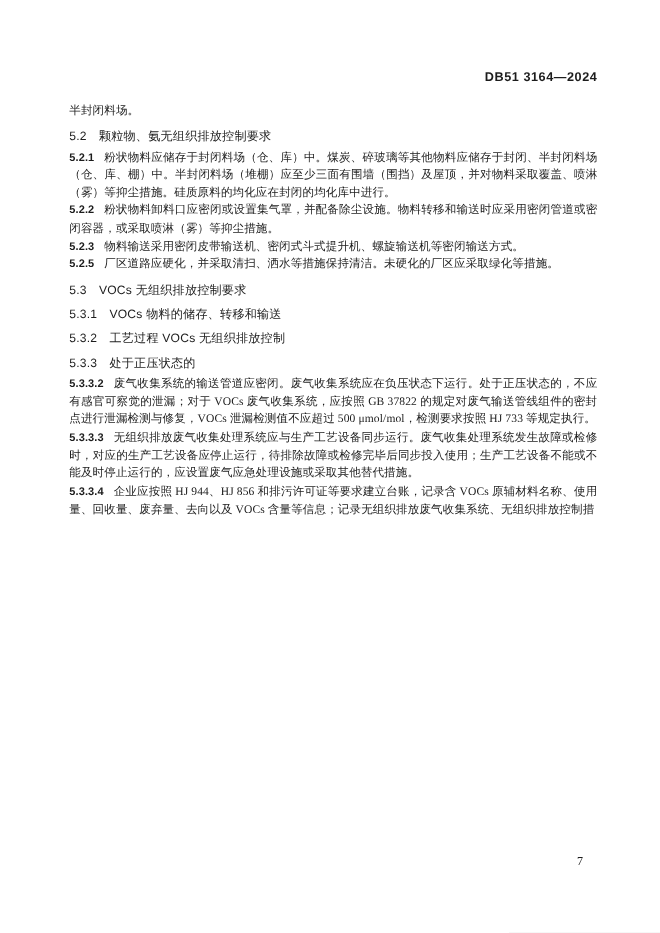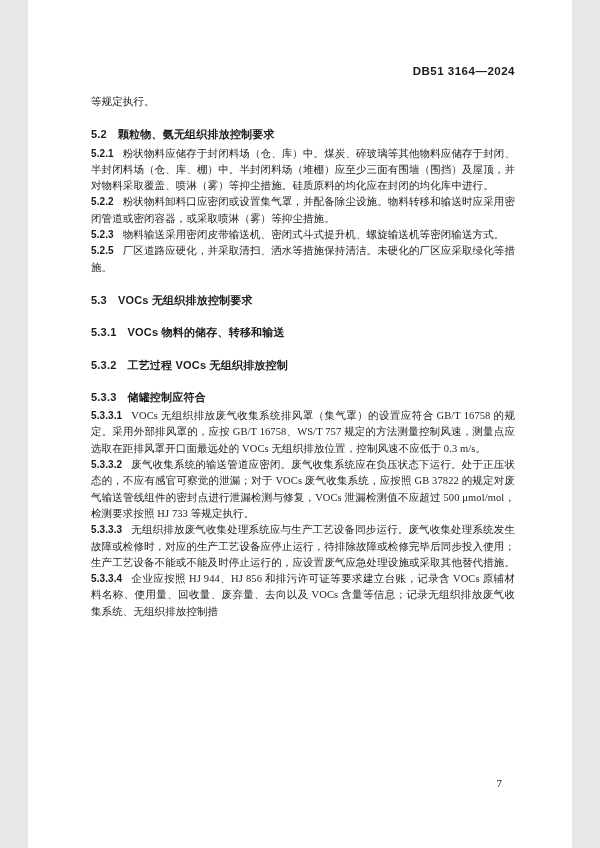--- a/index.html
+++ b/index.html
@@ -1,18 +1,18 @@
 <!DOCTYPE html>
 <html><head>
 <meta charset="utf-8">
 <style>
   html,body { margin:0; padding:0; background:#e8e8e8; }
   .page {
     position:relative;
-    width:544px; height:848px;
+    width:600px; height:848px;
     margin:0 auto;
     background:#ffffff;
     color:#1c1c1c;
     font-family:"Liberation Serif", serif;
     overflow:hidden;
     box-sizing:border-box;
   }
   .doc-header {
     padding:65px 57px 0 63px;
     text-align:right;
@@ -27,23 +27,23 @@
   }
   .para {
     margin:0;
     font-size:10.5px;
     line-height:16.3px;
     text-align:justify;
     letter-spacing:0.1px;
   }
   .intro { margin-top:16px; }
   .h2, .h3 {
-    margin:16px 0 3px 0;
+    margin:6px 0 3px 0;
     font-family:"Liberation Sans", sans-serif;
-    font-weight:bold;
+    font-weight:normal;
     font-size:11px;
     line-height:16.3px;
     letter-spacing:0.2px;
   }
   .h2 .num, .h3 .num { margin-right:11px; }
   .cnum {
     font-family:"Liberation Sans", sans-serif;
     font-weight:bold;
     font-size:10px;
     margin-right:9px;
@@ -61,21 +61,21 @@
 </style>
 </head>
 <body>
 
 <div class="page">
 
   <div class="doc-header">DB51 3164—2024</div>
 
   <main class="content">
 
-    <p class="para intro">等规定执行。</p>
+    <p class="para intro">半封闭料场。</p>
 
     <h2 class="h2"><span class="num">5.2</span><span>颗粒物、氨无组织排放控制要求</span></h2>
 
     <p class="para"><span class="cnum">5.2.1</span><span>粉状物料应储存于封闭料场（仓、库）中。煤炭、碎玻璃等其他物料应储存于封闭、半封闭料场（仓、库、棚）中。半封闭料场（堆棚）应至少三面有围墙（围挡）及屋顶，并对物料采取覆盖、喷淋（雾）等抑尘措施。硅质原料的均化应在封闭的均化库中进行。</span></p>
 
     <p class="para"><span class="cnum">5.2.2</span><span>粉状物料卸料口应密闭或设置集气罩，并配备除尘设施。物料转移和输送时应采用密闭管道或密闭容器，或采取喷淋（雾）等抑尘措施。</span></p>
 
     <p class="para"><span class="cnum">5.2.3</span><span>物料输送采用密闭皮带输送机、密闭式斗式提升机、螺旋输送机等密闭输送方式。</span></p>
 
 
@@ -83,23 +83,22 @@
 
 
     <h2 class="h2"><span class="num">5.3</span><span>VOCs 无组织排放控制要求</span></h2>
 
     <h3 class="h3"><span class="num">5.3.1</span><span>VOCs 物料的储存、转移和输送</span></h3>
 
 
     <h3 class="h3"><span class="num">5.3.2</span><span>工艺过程 VOCs 无组织排放控制</span></h3>
 
 
-    <h3 class="h3"><span class="num">5.3.3</span><span>储罐控制应符合</span></h3>
+    <h3 class="h3"><span class="num">5.3.3</span><span>处于正压状态的</span></h3>
 
-    <p class="para"><span class="cnum">5.3.3.1</span><span>VOCs 无组织排放废气收集系统排风罩（集气罩）的设置应符合 GB/T 16758 的规定。采用外部排风罩的，应按 GB/T 16758、WS/T 757 规定的方法测量控制风速，测量点应选取在距排风罩开口面最远处的 VOCs 无组织排放位置，控制风速不应低于 0.3 m/s。</span></p>
 
     <p class="para"><span class="cnum">5.3.3.2</span><span>废气收集系统的输送管道应密闭。废气收集系统应在负压状态下运行。处于正压状态的，不应有感官可察觉的泄漏；对于 VOCs 废气收集系统，应按照 GB 37822 的规定对废气输送管线组件的密封点进行泄漏检测与修复，VOCs 泄漏检测值不应超过 500 μmol/mol，检测要求按照 HJ 733 等规定执行。</span></p>
 
     <p class="para"><span class="cnum">5.3.3.3</span><span>无组织排放废气收集处理系统应与生产工艺设备同步运行。废气收集处理系统发生故障或检修时，对应的生产工艺设备应停止运行，待排除故障或检修完毕后同步投入使用；生产工艺设备不能或不能及时停止运行的，应设置废气应急处理设施或采取其他替代措施。</span></p>
 
     <p class="para"><span class="cnum">5.3.3.4</span><span>企业应按照 HJ 944、HJ 856 和排污许可证等要求建立台账，记录含 VOCs 原辅材料名称、使用量、回收量、废弃量、去向以及 VOCs 含量等信息；记录无组织排放废气收集系统、无组织排放控制措</span></p>
 
   </main>
 
   <div class="page-number">7</div>

